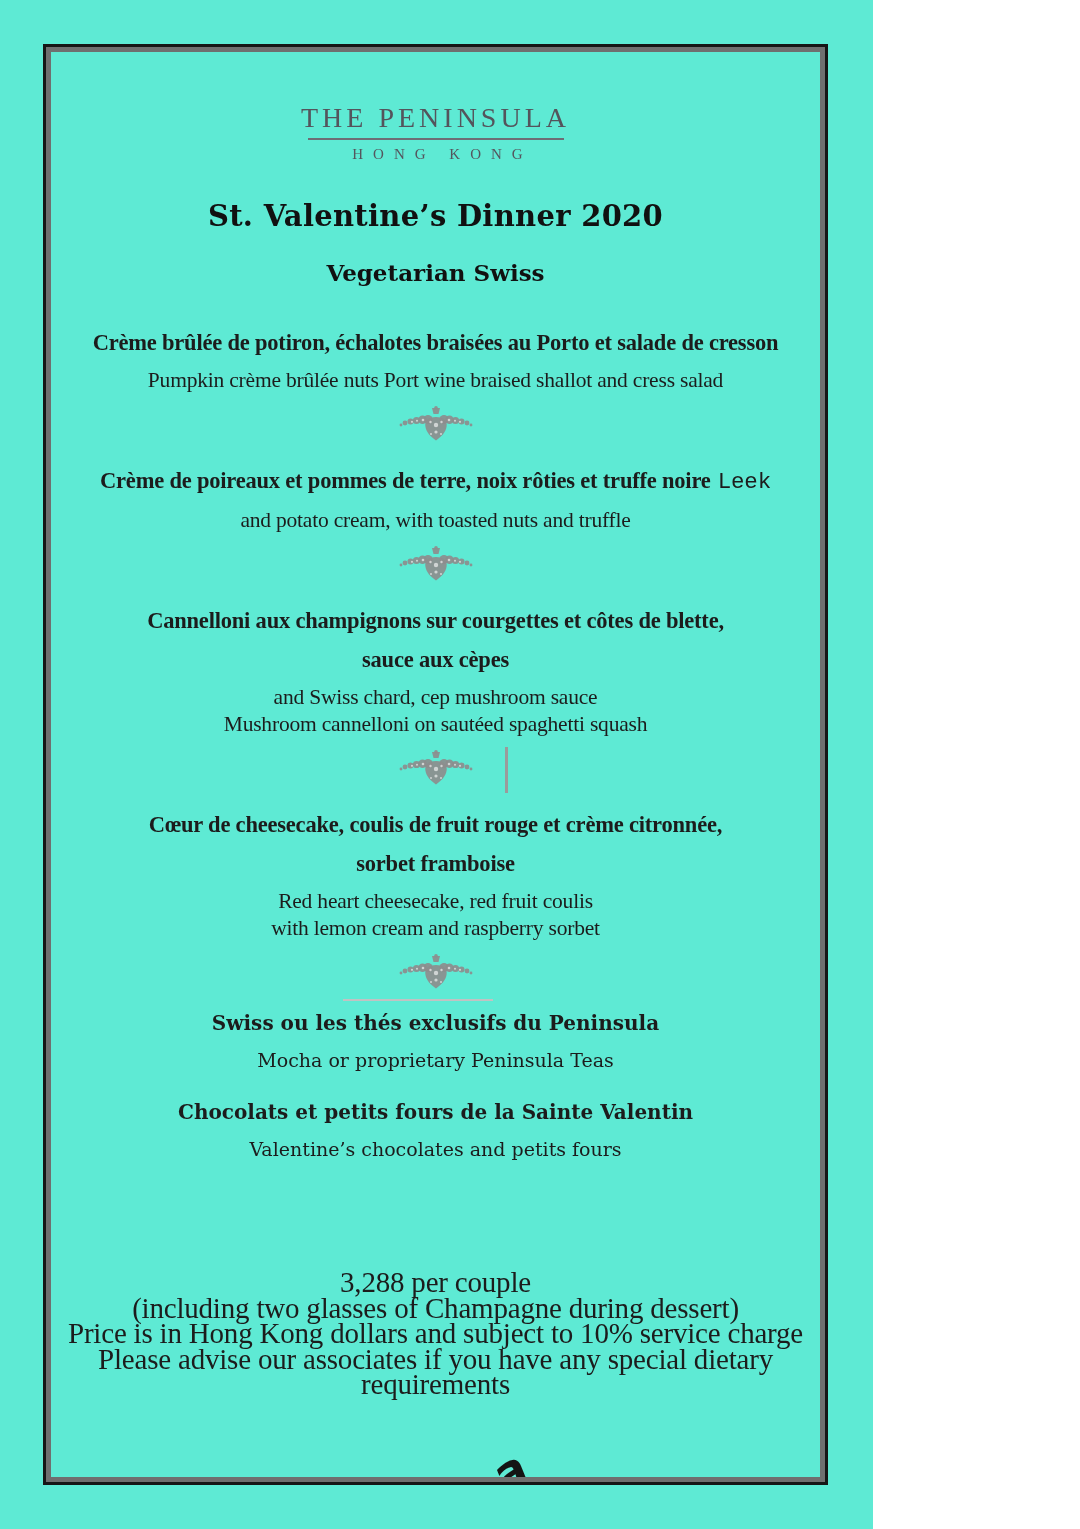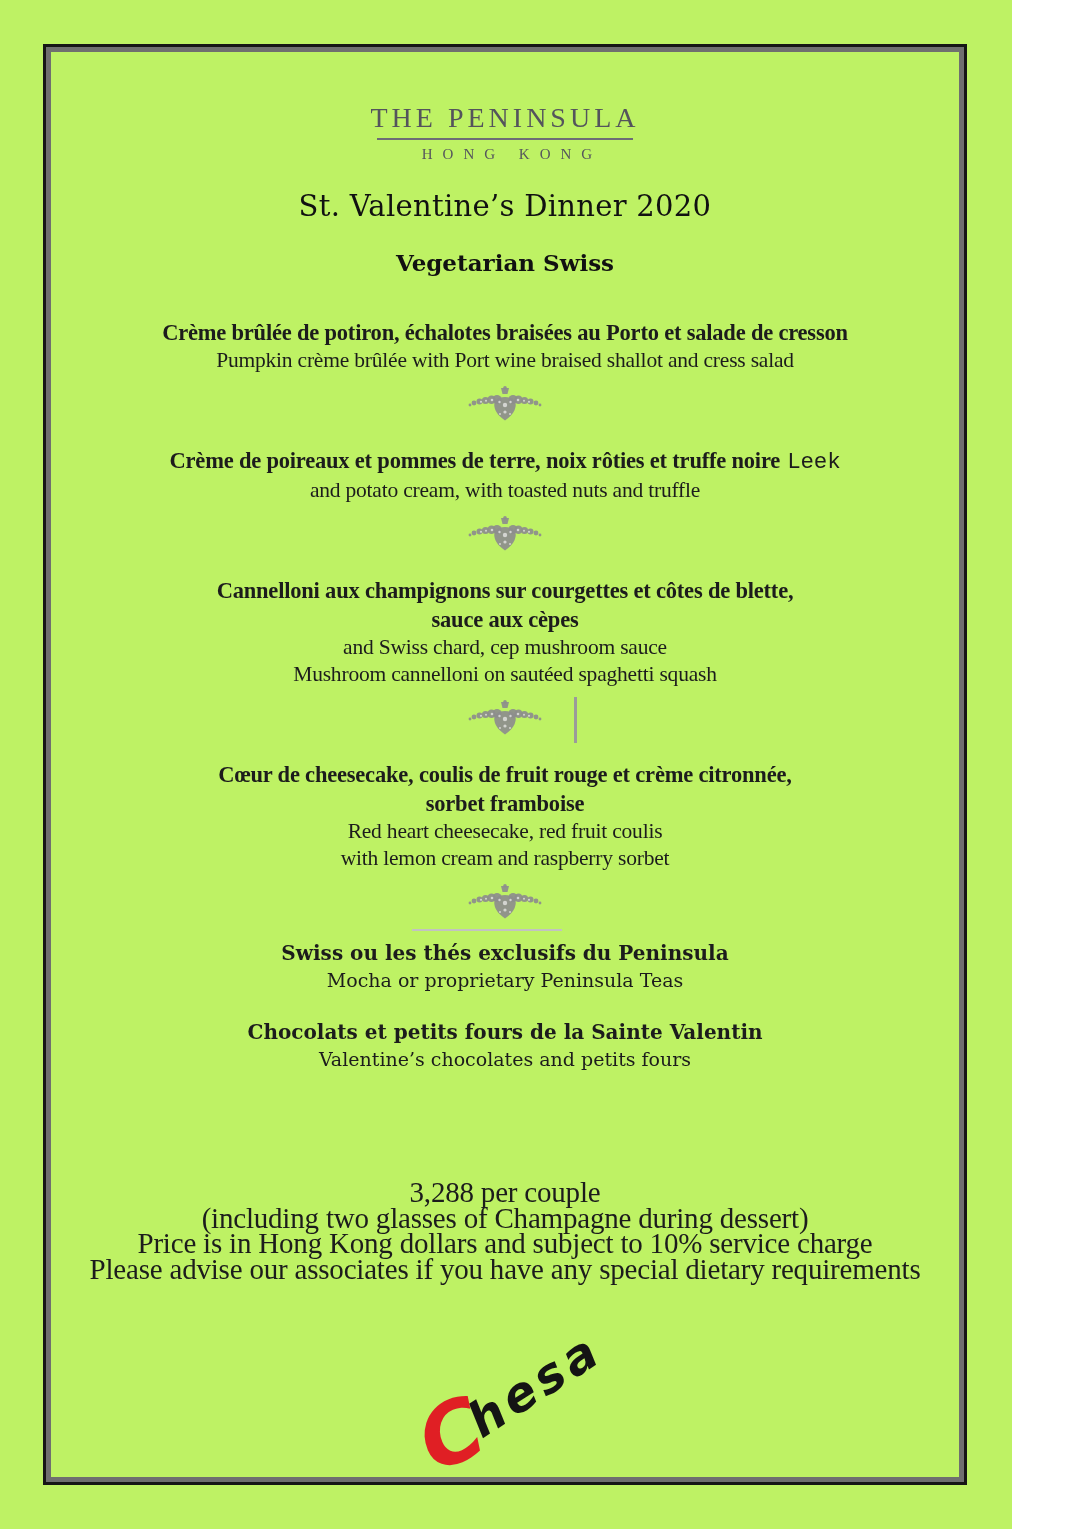--- a/index.html
+++ b/index.html
@@ -3,21 +3,21 @@
 <meta charset="utf-8">
 <style>
   html, body {
     margin: 0; padding: 0;
     width: 1080px; height: 1529px;
     background: #ffffff;
     overflow: hidden;
     font-family: "Liberation Serif", serif;
     color: #1c1c1c;
   }
-  .page { position: relative; width: 1012px; height: 1529px; background: #bef264; }
+  .page { position: relative; width: 873px; height: 1529px; background: #5eead4; }
 
   
   .frame-outer {
     position: absolute; left: 43px; top: 44px; right: 45px; bottom: 44px;
     border: 3px solid #161616;
   }
   .frame-inner {
     position: absolute; left: 0; top: 0; right: 0; bottom: 0;
     border: 5px solid #6f6f6f;
     overflow: hidden;
@@ -33,37 +33,37 @@
   .brand-rule {
     width: 256px; height: 0; margin: 4px auto 6px auto;
     border-top: 2px solid #6d6d75;
   }
   .brand-loc {
     font-size: 15px; letter-spacing: 10px; padding-left: 14px;
     color: #55555d;
   }
 
   h1.menu-title {
-    margin: 26px 0 0 0;
+    margin: 36px 0 0 0;
     font-family: "DejaVu Serif", serif;
-    font-size: 29px; font-weight: 400; letter-spacing: 0.3px;
+    font-size: 29px; font-weight: 700; letter-spacing: 0.3px;
     color: #111;
   }
   h2.menu-subtitle {
     margin: 26px 0 0 0;
     font-family: "DejaVu Serif", serif;
     font-size: 23px; font-weight: 700;
     color: #111;
   }
 
   
   .course { margin-top: 20px; }
   .course.first { margin-top: 42px; }
   .course .fr {
-    margin: 0;
+    margin: 10px;
     font-weight: 700; font-size: 22.5px; line-height: 29px;
     letter-spacing: -0.2px;
   }
   .course .en {
     margin: 0;
     font-weight: 400; font-size: 21.5px; line-height: 27px;
     letter-spacing: -0.2px;
   }
   .course .en-inline {
     font-weight: 400; margin-left: 0.32em; letter-spacing: -0.2px; font-family: Liberation Mono, monospace;
@@ -136,21 +136,21 @@
           <div class="brand-loc">HONG KONG</div>
         </div>
         <h1 class="menu-title">St. Valentine’s Dinner 2020</h1>
         <h2 class="menu-subtitle">Vegetarian Swiss</h2>
       </header>
 
       <main>
 
         <section class="course first">
           <p class="fr">Crème brûlée de potiron, échalotes braisées au Porto et salade de cresson</p>
-          <p class="en">Pumpkin crème brûlée with Port wine braised shallot and cress salad</p>
+          <p class="en">Pumpkin crème brûlée nuts Port wine braised shallot and cress salad</p>
         </section>
 
         <div class="divider">
           <svg width="78" height="40" viewBox="0 0 78 40" aria-hidden="true">
             <g fill="#8d8d8d" fill-opacity="0.92">
               <path d="M35 2 h8 l-1.5 6 h-5 z"></path>
                 <circle cx="39" cy="1.8" r="1.8"></circle>
               <circle cx="4" cy="19" r="1.4"></circle>
                 <circle cx="8" cy="17" r="2.4"></circle>
                 <circle cx="13.5" cy="15.5" r="3"></circle>

